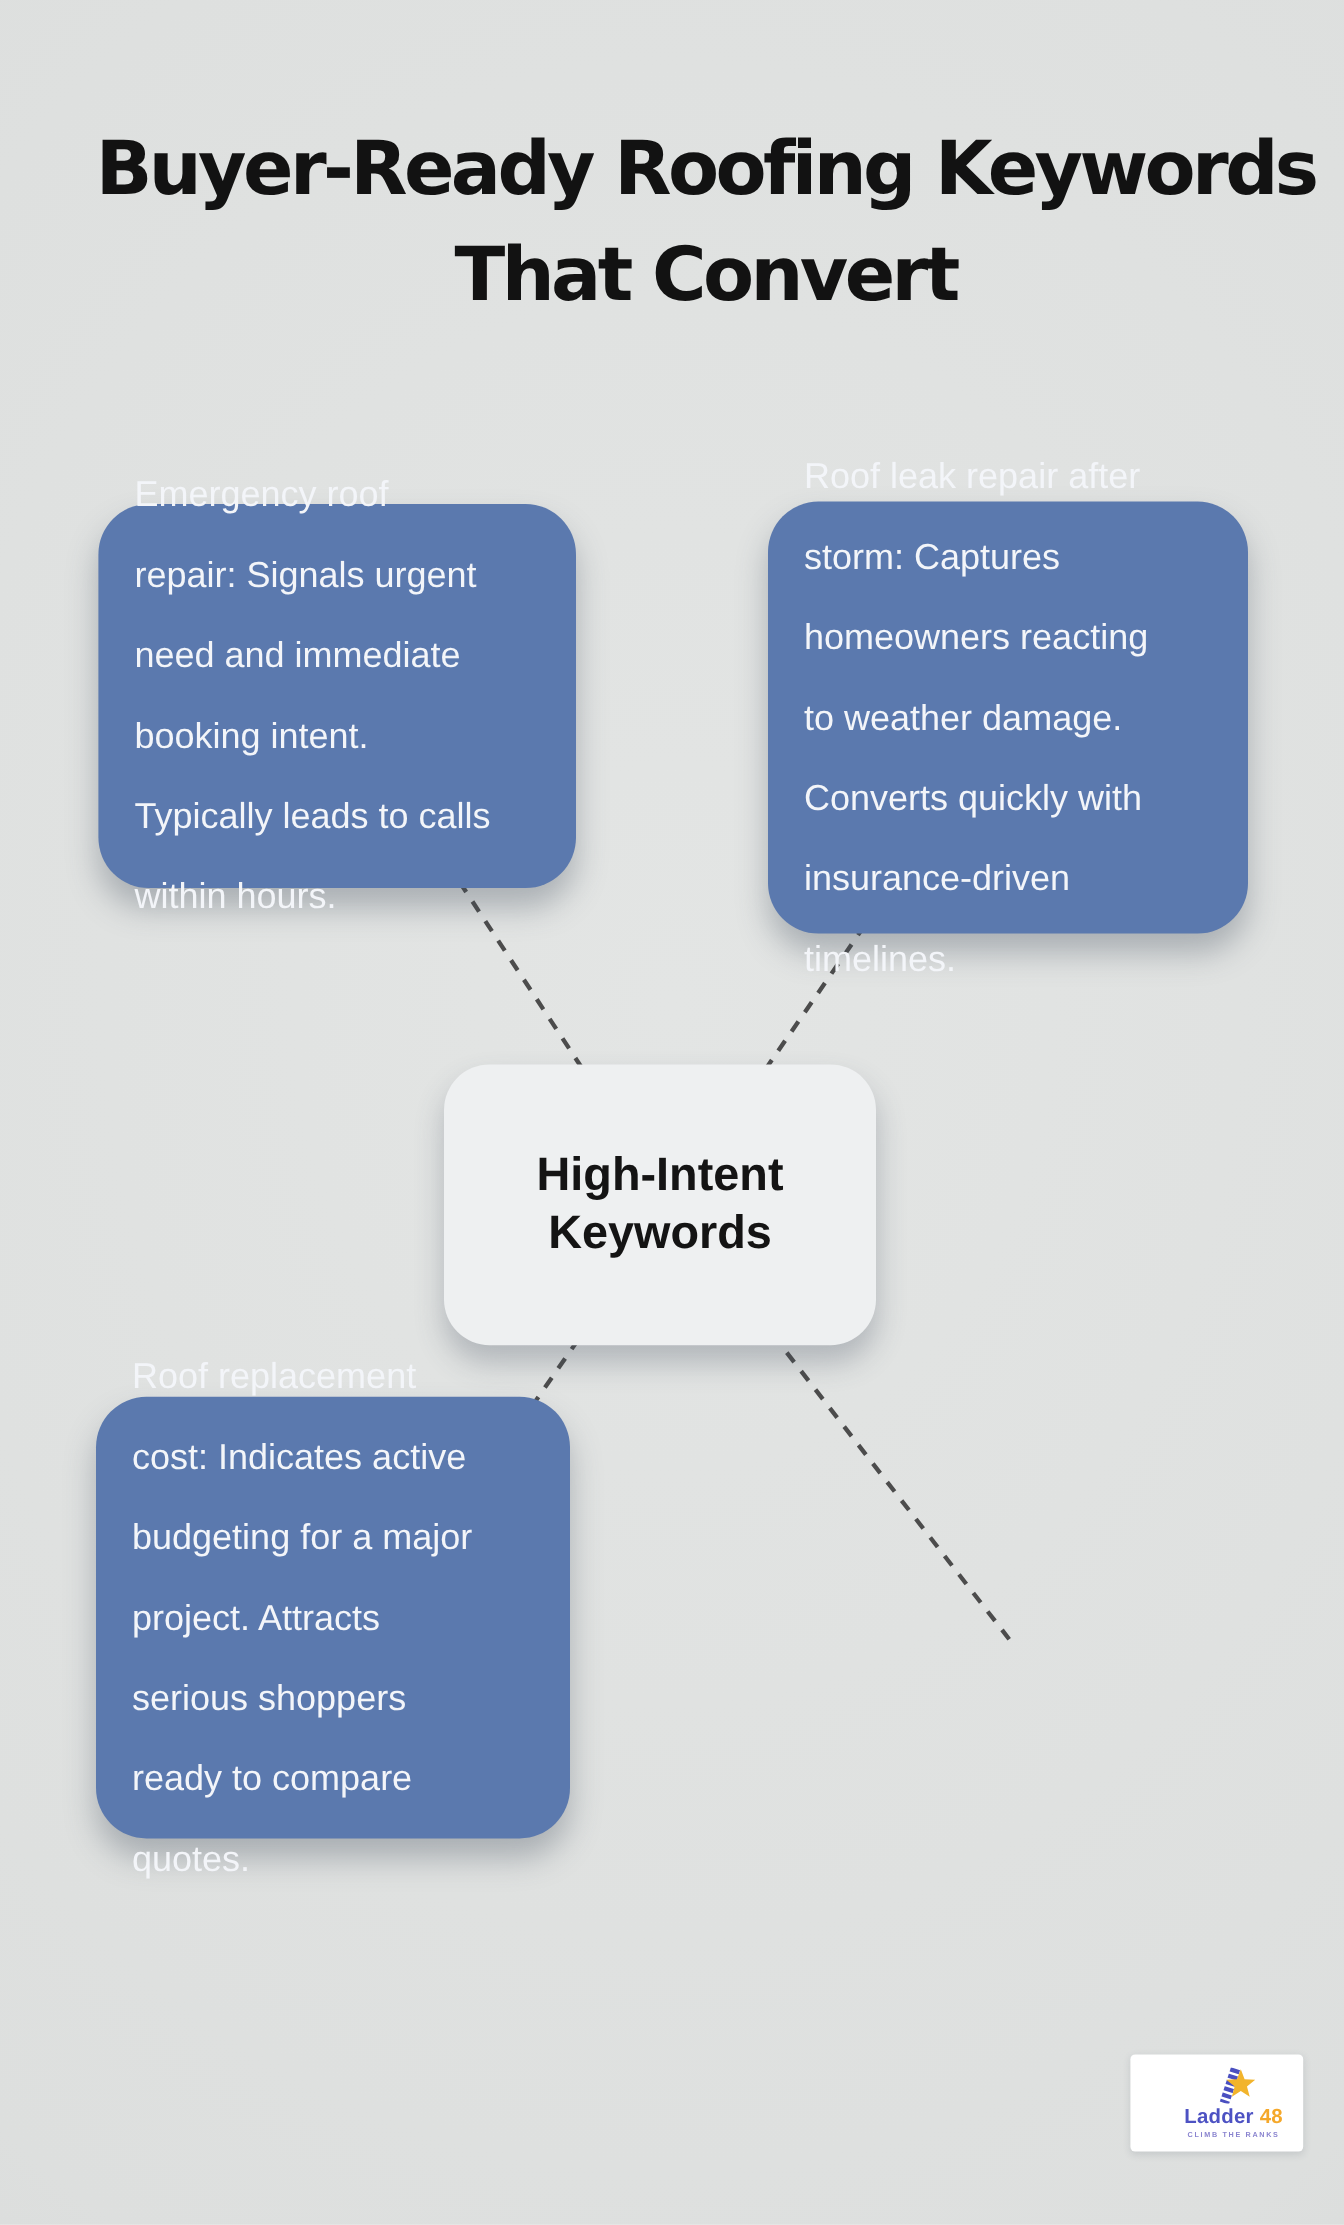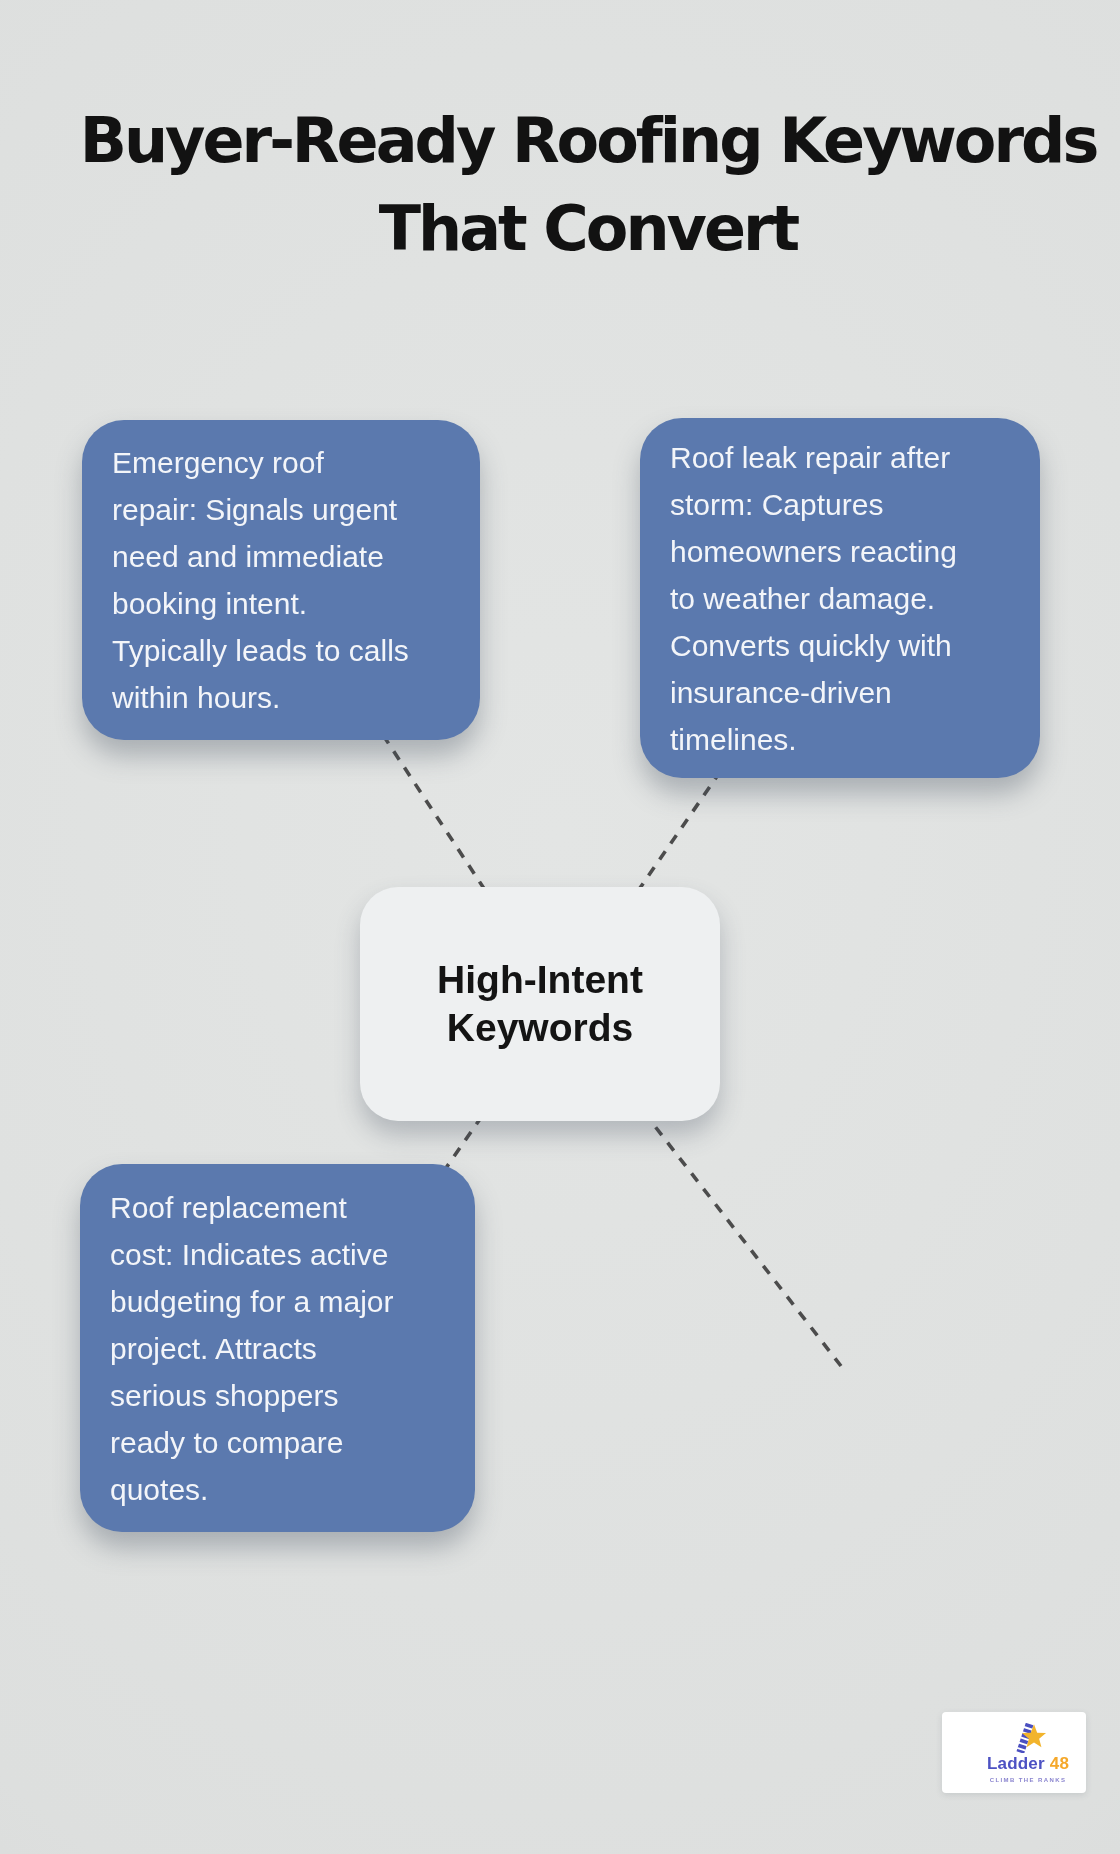--- a/index.html
+++ b/index.html
@@ -19,30 +19,30 @@
     font-size:62px;line-height:88px;letter-spacing:-3px;
     color:#121212;
     margin-left:28px;
   }
   .card{
     position:absolute;
     background:#5b79ae;
     border-radius:42px;
     color:#f3f5f9;
     display:flex;align-items:center;
-    font-size:30px;line-height:47px;
+    font-size:30px;line-height:67px;
     box-shadow:0 16px 26px rgba(70,80,95,0.35);
   }
   .card p{margin:0;padding:0 26px 0 30px;white-space:pre-line;}
   .card.tl{left:82px;top:420px;width:398px;height:320px;}
   .card.tr{left:640px;top:418px;width:400px;height:360px;}
   .card.bl{left:80px;top:1164px;width:395px;height:368px;}
   .card.br{left:640px;top:1227px;width:402px;height:278px;}
   .center-node{
-    position:absolute;left:360px;top:887px;width:360px;height:234px;
+    position:absolute;left:370px;top:887px;width:360px;height:234px;
     background:#eef0f1;border-radius:38px;
     display:flex;align-items:center;justify-content:center;
     text-align:center;
     font-weight:bold;font-size:39px;line-height:48px;color:#141414;
     white-space:pre-line;
     box-shadow:0 14px 24px rgba(70,80,95,0.30);
   }
   .logo-card{
     position:absolute;left:942px;top:1712px;width:116px;height:81px;
     background:#ffffff;border-radius:4px;

